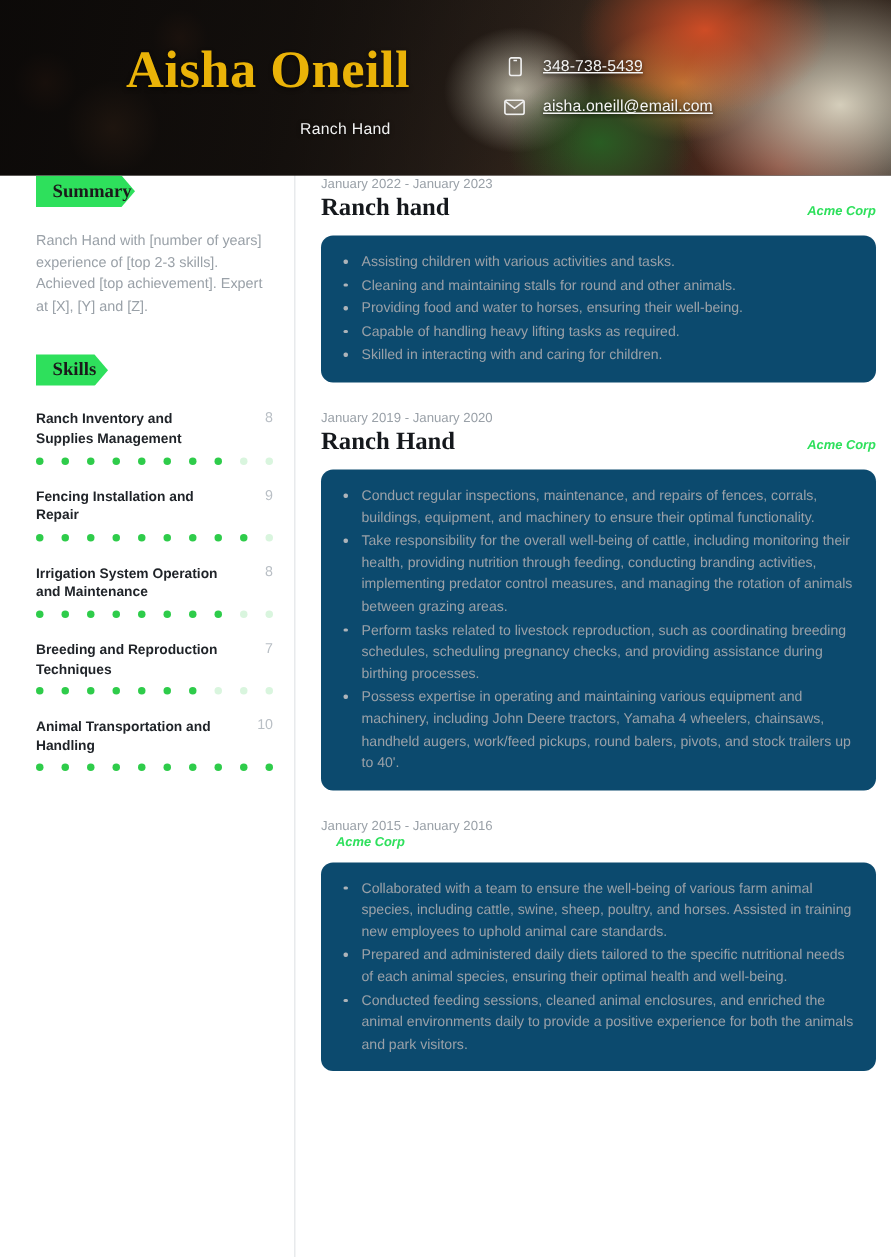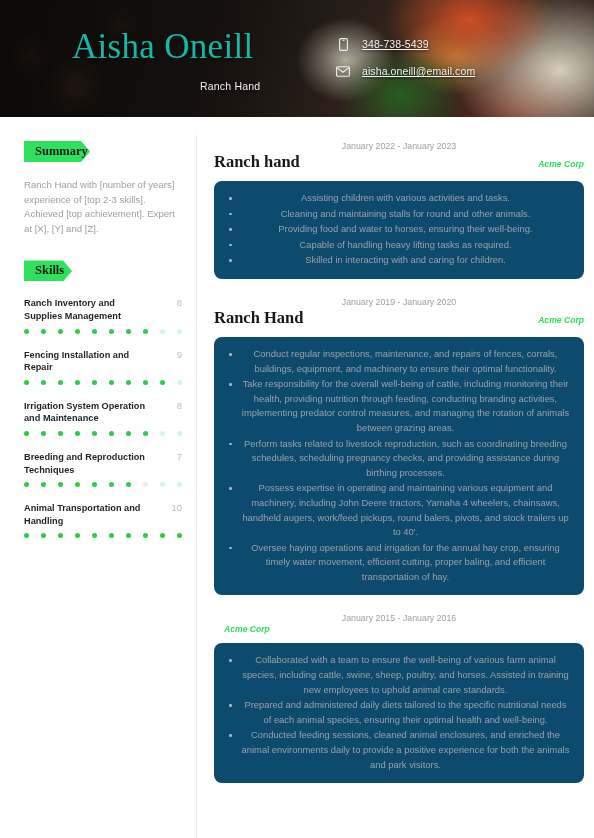--- a/index.html
+++ b/index.html
@@ -28,23 +28,23 @@
       radial-gradient(circle 45px at 75px 85px, rgba(190,120,70,.5), rgba(190,120,70,0) 70%),
       radial-gradient(circle 30px at 30px 55px, rgba(170,90,50,.45), rgba(170,90,50,0) 70%),
       radial-gradient(circle 26px at 120px 25px, rgba(150,80,45,.4), rgba(150,80,45,0) 72%),
       linear-gradient(120deg, #1a1512 0%, #221b16 38%, #2b211a 55%, #3a2a1e 70%, #241a14 100%);
   }
   .header-photo::after{
     content:""; position:absolute; inset:0;
     background:linear-gradient(100deg, rgba(10,8,7,.88) 0%, rgba(14,11,9,.74) 32%, rgba(20,15,12,.30) 52%, rgba(0,0,0,0) 66%);
   }
   .name {
-    position:absolute; left:72px; top:27px;
+    position:absolute; left:84px; top:27px;
     font-family:"Liberation Serif", serif;
-    font-size:35px; font-weight:400; color:#14b8a6; letter-spacing:.3px;
+    font-size:35px; font-weight:700; color:#eab308; letter-spacing:.3px;
     text-shadow:0 1px 3px rgba(0,0,0,.55);
   }
   .job-subtitle {
     position:absolute; left:200px; top:80px;
     font-size:10.5px; color:#f2f2f2; letter-spacing:.2px;
     text-shadow:0 1px 3px rgba(0,0,0,.6);
   }
   .contacts { position:absolute; left:335px; top:33px; }
   .contact-row { display:flex; align-items:center; height:22px; margin-bottom:5px; }
   .contact-ico {
@@ -52,21 +52,21 @@
     display:flex; align-items:center; justify-content:center;
   }
   .contact-ico svg { display:block; }
   .contact-txt {
     font-size:10.5px; color:#f4f4f4; letter-spacing:.1px;
     text-shadow:0 1px 3px rgba(0,0,0,.65);
     text-decoration:underline;
   }
 
   
-  .body-wrap { display:flex; padding-top:24px; height:721px; }
+  .body-wrap { display:flex; height:721px; }
   .col-left { width:196px; flex:none; padding-left:24px; padding-right:14px; }
   .divider { width:1px; background:#e8eaec; flex:none; margin-top:-6px; }
   .col-right { flex:1; padding-left:17px; padding-right:10px; }
 
   
   .tag-head { position:relative; display:block; height:21px; margin-bottom:16px; }
   .tag-shape {
     position:absolute; left:0; top:0; height:21px;
     background:#2ee05c;
     clip-path:polygon(0 0, calc(100% - 9px) 0, 100% 50%, calc(100% - 9px) 100%, 0 100%);
@@ -91,21 +91,21 @@
     font-size:9.2px; font-weight:700; color:#1f2328; line-height:12.6px;
     max-width:128px;
   }
   .skill-score { font-size:9.5px; color:#b9bfc5; flex:none; padding-left:6px; }
   .skill-dots { display:flex; gap:0; margin-top:6px; }
   .dot { width:5px; height:5px; border-radius:50%; background:#2ecc4a; margin-right:12px; flex:none; }
   .dot.off { background:#d9f5de; }
   .dot:last-child { margin-right:0; }
 
   
-  .job { margin-bottom:18px;text-align:center; }
+  .job { margin-bottom:18px; }
   .job-dates { font-size:8.8px; color:#9aa1a8; margin-bottom:1px; }
   .job-line { display:flex; align-items:baseline; justify-content:space-between; }
   .job-title {
     font-family:"Liberation Serif", serif;
     font-size:16.5px; font-weight:700; color:#15181c; letter-spacing:0;
   }
   .job-company { font-size:8.6px; font-weight:700; color:#2ee05c; flex:none; padding-left:10px; white-space:nowrap;font-style:italic; }
   .job-box {
     margin-top:9px; background:#0c4a6e; border-radius:8px;
     padding:10px 14px 10px 10px;
@@ -286,21 +286,20 @@
             <div class="job-line">
               <div class="job-title">Ranch Hand</div>
               <div class="job-company">Acme Corp</div>
             </div>
             <div class="job-box">
               <ul>
                 <li>Conduct regular inspections, maintenance, and repairs of fences, corrals, buildings, equipment, and machinery to ensure their optimal functionality.</li>
                 <li>Take responsibility for the overall well-being of cattle, including monitoring their health, providing nutrition through feeding, conducting branding activities, implementing predator control measures, and managing the rotation of animals between grazing areas.</li>
                 <li>Perform tasks related to livestock reproduction, such as coordinating breeding schedules, scheduling pregnancy checks, and providing assistance during birthing processes.</li>
                 <li>Possess expertise in operating and maintaining various equipment and machinery, including John Deere tractors, Yamaha 4 wheelers, chainsaws, handheld augers, work/feed pickups, round balers, pivots, and stock trailers up to 40'.</li>
-                <li>Oversee haying operations and irrigation for the annual hay crop, ensuring timely water movement, efficient cutting, proper baling, and efficient transportation of hay.</li>
               </ul>
             </div>
           </div>
           <div class="job">
             <div class="job-dates">January 2015 - January 2016</div>
             <div class="job-line">
               <div class="job-company">Acme Corp</div>
             </div>
             <div class="job-box">
               <ul>

